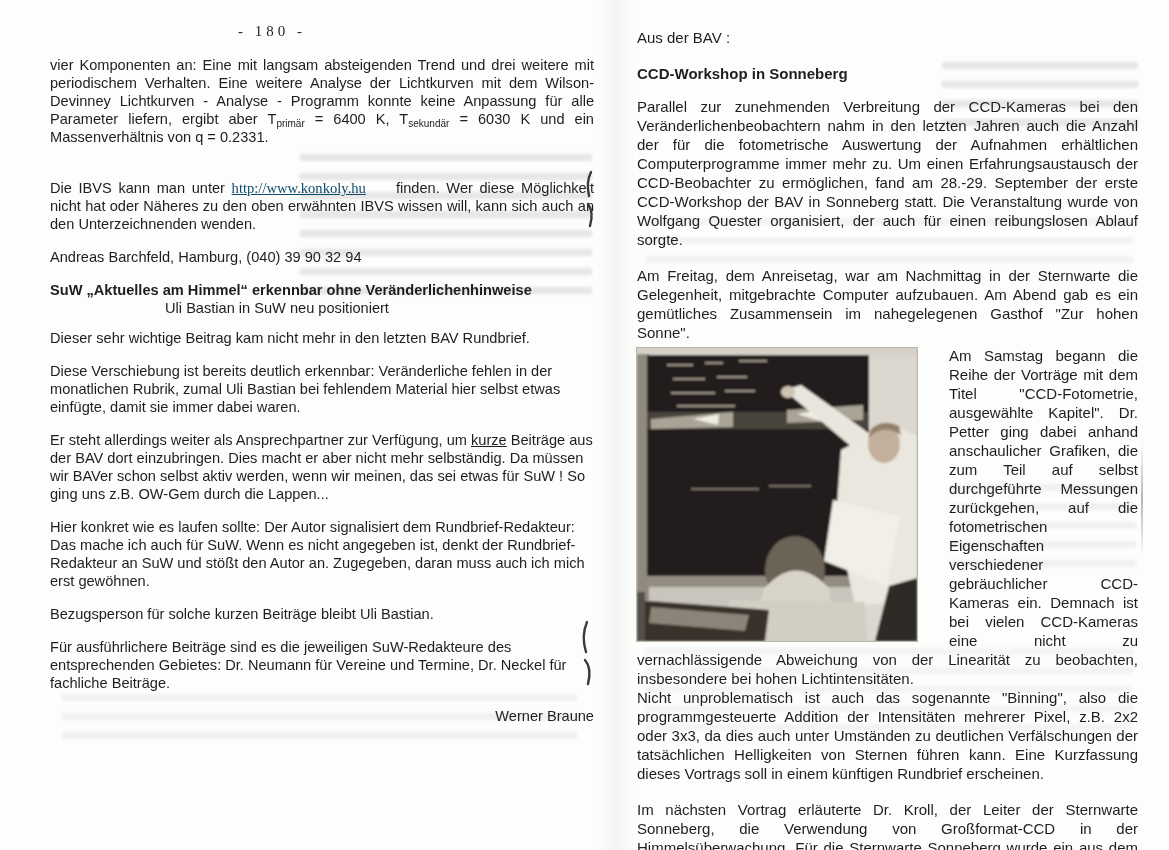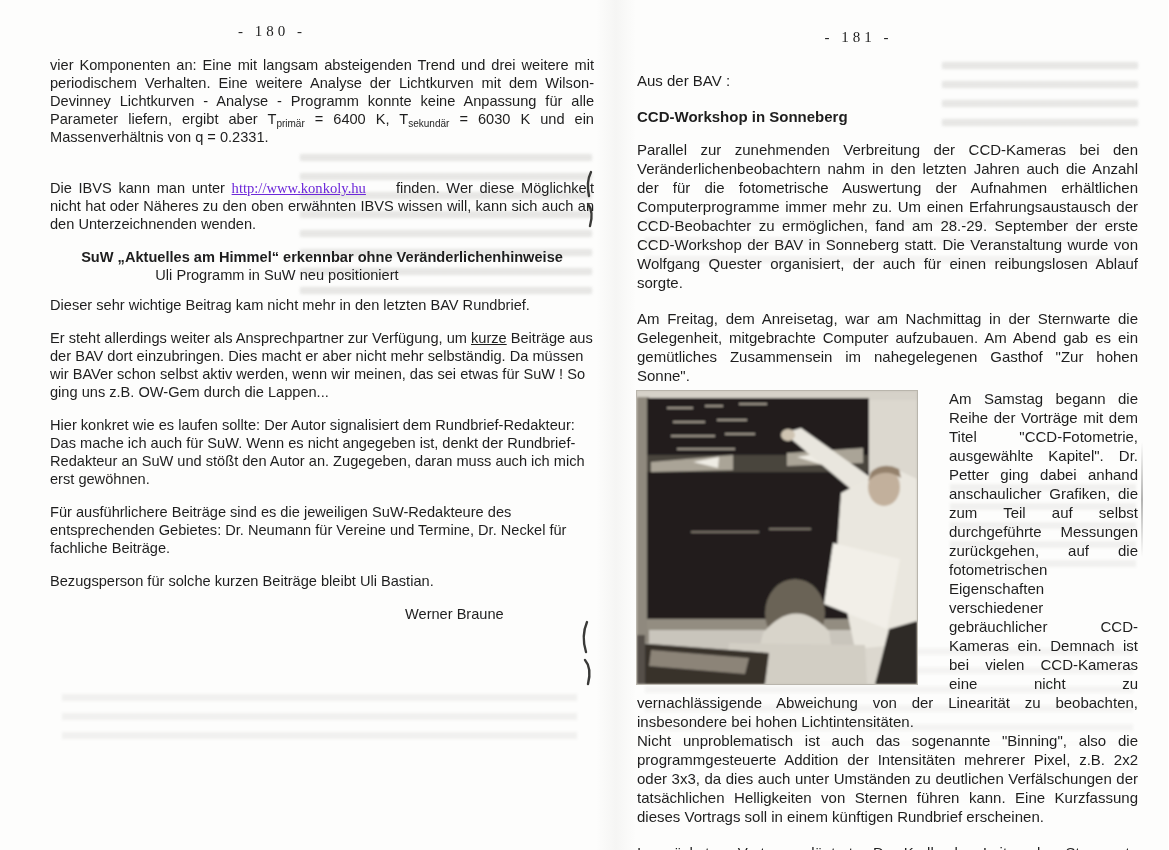--- a/index.html
+++ b/index.html
@@ -24,32 +24,32 @@
     font-family:"Liberation Serif", serif;
     font-size:15px; letter-spacing:4px;
     text-align:center; position:relative;
     margin:0 0 18px 0;
   }
   .page-left  .page-header { left:-50px; margin-bottom:16px; }
   .page-right .page-header { left:-29px; margin-bottom:24px; }
   .justify { text-align:justify; }
   .kicker { margin:0 0 7px 0; }
   .article-title { font-weight:bold; text-align:left; margin:0 0 14px 0; }
-  .section-title { font-weight:bold; margin:14px 0 0 0;text-align:center; }
+  .section-title { font-weight:bold; margin:14px 0 0 0; }
   .section-subtitle { text-align:center; margin:0 0 12px 0; padding-right:90px; }
   .contact-line { margin:0 0 28px 0; }
   sub.t-sub { font-size:10px; line-height:0; vertical-align:-3px; }
   .underline { text-decoration:underline; }
   .print-url {
     font-family:"Liberation Serif", serif;
     text-decoration:underline;
     margin-right:30px;
-    color:#6d28d9;
+    color:#0c4a6e;
   }
-  .signature { margin:4px 0 0 355px; }
+  .signature { margin:4px 0 0 355px;text-align:right; }
   
   .photo {
     float:left; width:280px; height:293px;
     margin:2px 32px 6px 0;
     background:#c9c5bc;
     outline:1px solid #b9b5ac;
   }
   .clear-float { clear:left; }
   
   .bleed {
@@ -92,37 +92,38 @@
   <div class="bleed b6"></div>
   <div class="gutter-shade"></div>
 
   <div class="page page-left">
     <div class="page-header">- 180 -</div>
 
     <p class="justify"><span>vier Komponenten an: Eine mit langsam absteigenden Trend und drei weitere mit periodischem Verhalten. Eine weitere Analyse der Lichtkurven mit dem Wilson-Devinney Lichtkurven - Analyse - Programm konnte keine Anpassung für alle Parameter liefern, ergibt aber T</span><sub class="t-sub">primär</sub><span> = 6400 K, T</span><sub class="t-sub">sekundär</sub><span> = 6030 K und ein Massenverhältnis von q = 0.2331.</span></p>
 
     <p class="justify" style="margin-top:33px;"><span>Die IBVS kann man unter </span><span class="print-url">http://www.konkoly.hu</span><span>finden. Wer diese Möglichkeit nicht hat oder Näheres zu den oben erwähnten IBVS wissen will, kann sich auch an den Unterzeichnenden wenden.</span></p>
 
+    <p class="contact-line">Andreas Barchfeld, Hamburg, (040) 39 90 32 94</p>
 
     <div class="section-title">SuW „Aktuelles am Himmel“ erkennbar ohne Veränderlichenhinweise</div>
-    <div class="section-subtitle">Uli Programm in SuW neu positioniert</div>
+    <div class="section-subtitle">Uli Bastian in SuW neu positioniert</div>
 
     <p>Dieser sehr wichtige Beitrag kam nicht mehr in den letzten BAV Rundbrief.</p>
+    <p>Diese Verschiebung ist bereits deutlich erkennbar: Veränderliche fehlen in der monatlichen Rubrik, zumal Uli Bastian bei fehlendem Material hier selbst etwas einfügte, damit sie immer dabei waren.</p>
 
     <p><span>Er steht allerdings weiter als Ansprechpartner zur Verfügung, um </span><span class="underline">kurze</span><span> Beiträge aus der BAV dort einzubringen. Dies macht er aber nicht mehr selbständig. Da müssen wir BAVer schon selbst aktiv werden, wenn wir meinen, das sei etwas für SuW !  So ging uns z.B. OW-Gem durch die Lappen...</span></p>
 
     <p>Hier konkret wie es laufen sollte: Der Autor signalisiert dem Rundbrief-Redakteur: Das mache ich auch für SuW. Wenn es nicht angegeben ist, denkt der Rundbrief-Redakteur an SuW und stößt den Autor an. Zugegeben, daran muss auch ich mich erst gewöhnen.</p>
+    <p>Bezugsperson für solche kurzen Beiträge bleibt Uli Bastian.</p>
     <p>Für ausführlichere Beiträge sind es die jeweiligen SuW-Redakteure des entsprechenden Gebietes: Dr. Neumann für Vereine und Termine, Dr. Neckel für fachliche Beiträge.</p>
-    <p>Bezugsperson für solche kurzen Beiträge bleibt Uli Bastian.</p>
 
     <div class="signature">Werner Braune</div>
   </div>
 
   <div class="page page-right">
-    <div class="page-header">- 181 -</div>
 
     <p class="kicker">Aus der BAV :</p>
     <div class="article-title">CCD-Workshop in Sonneberg</div>
 
     <p class="justify">Parallel zur zunehmenden Verbreitung der CCD-Kameras bei den Veränderlichenbeobachtern nahm in den letzten Jahren auch die Anzahl der für die fotometrische Auswertung der Aufnahmen erhältlichen Computerprogramme immer mehr zu. Um einen Erfahrungsaustausch der CCD-Beobachter zu ermöglichen, fand am 28.-29. September der erste CCD-Workshop der BAV in Sonneberg statt. Die Veranstaltung wurde von Wolfgang Quester organisiert, der auch für einen reibungslosen Ablauf sorgte.</p>
     <p class="justify" style="margin-bottom:4px;">Am Freitag, dem Anreisetag, war am Nachmittag in der Sternwarte die Gelegenheit, mitgebrachte Computer aufzubauen. Am Abend gab es ein gemütliches Zusammensein im nahegelegenen Gasthof "Zur hohen Sonne".</p>
 
     <div class="photo" aria-label="Schwarzweiß-Foto: Referent mit erhobenem Arm an der Tafel, davor ein Zuhörer am Tisch">
       <svg viewBox="0 0 280 293" width="280" height="293">
         <defs>

